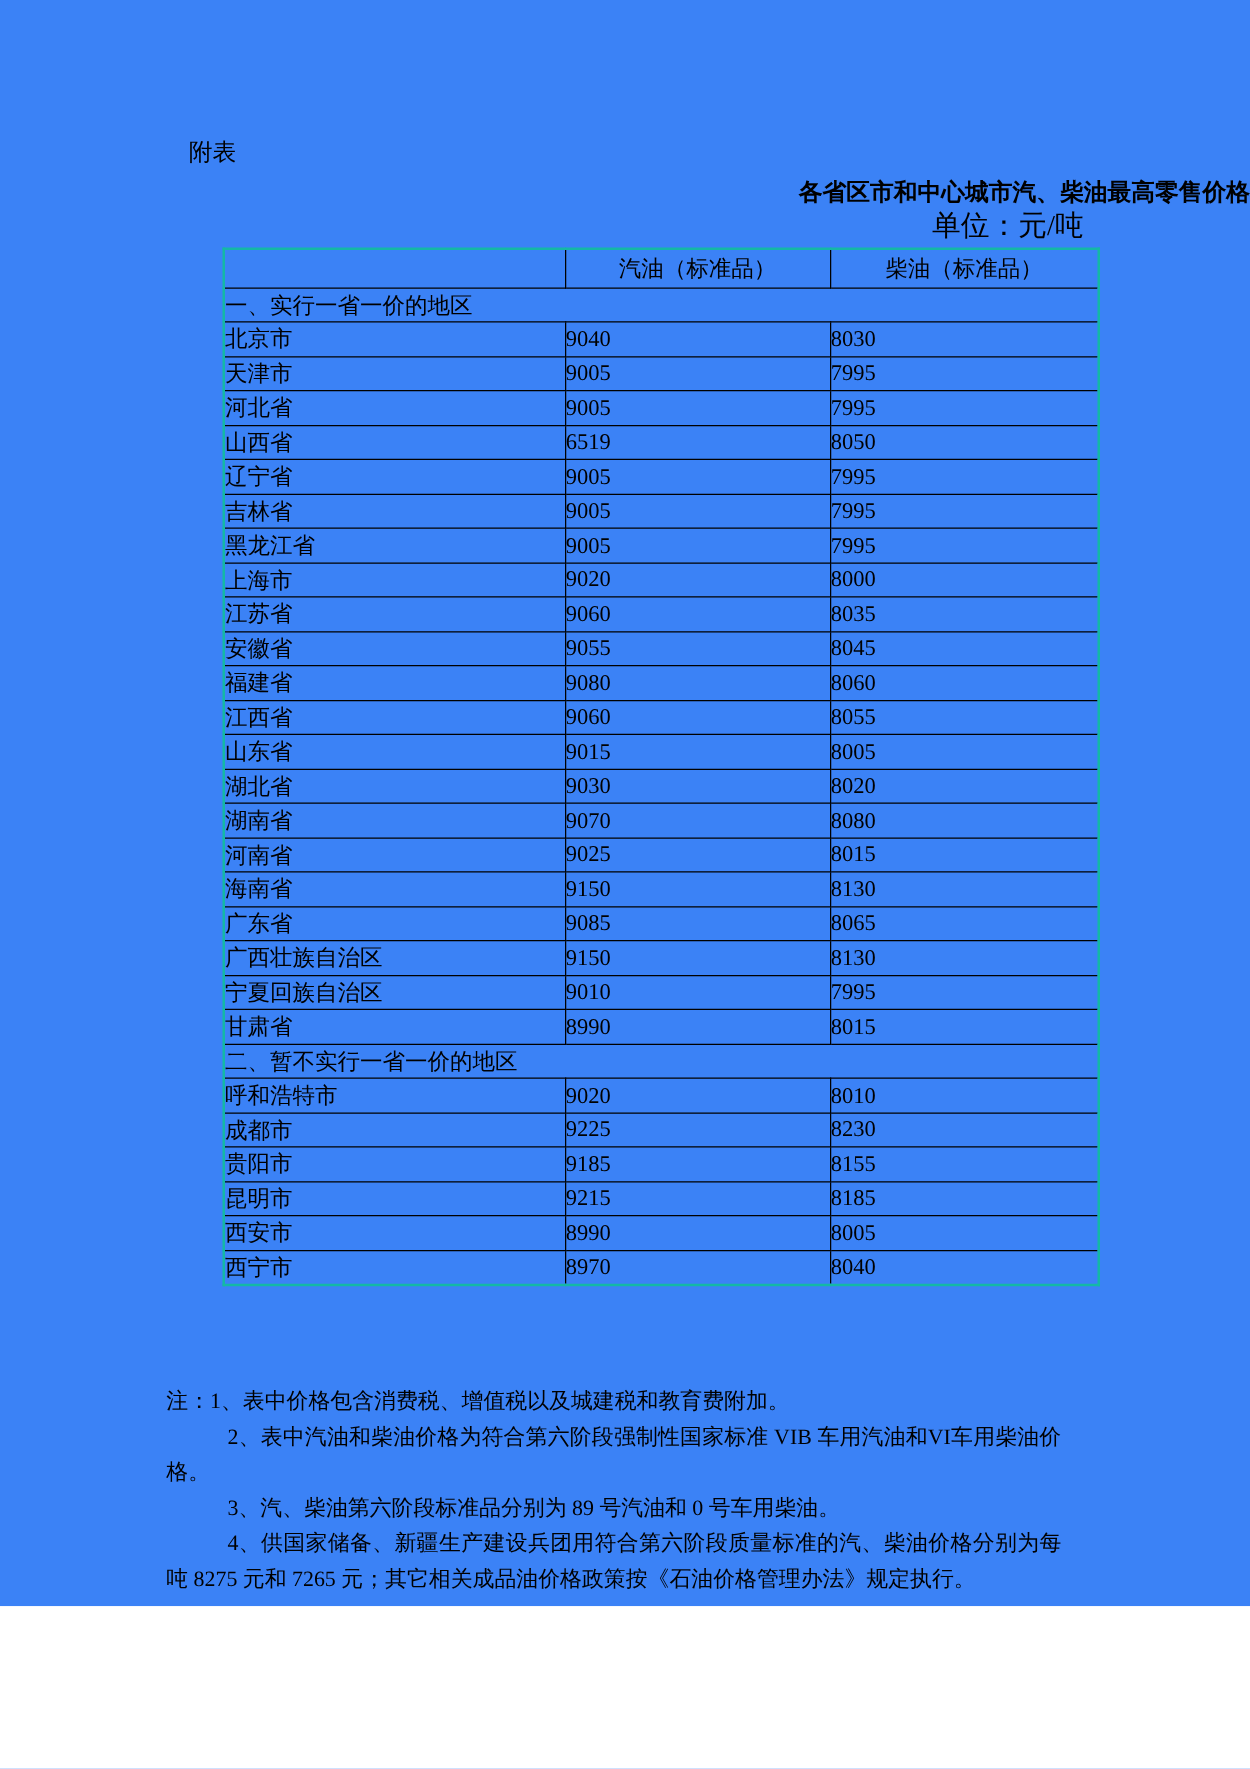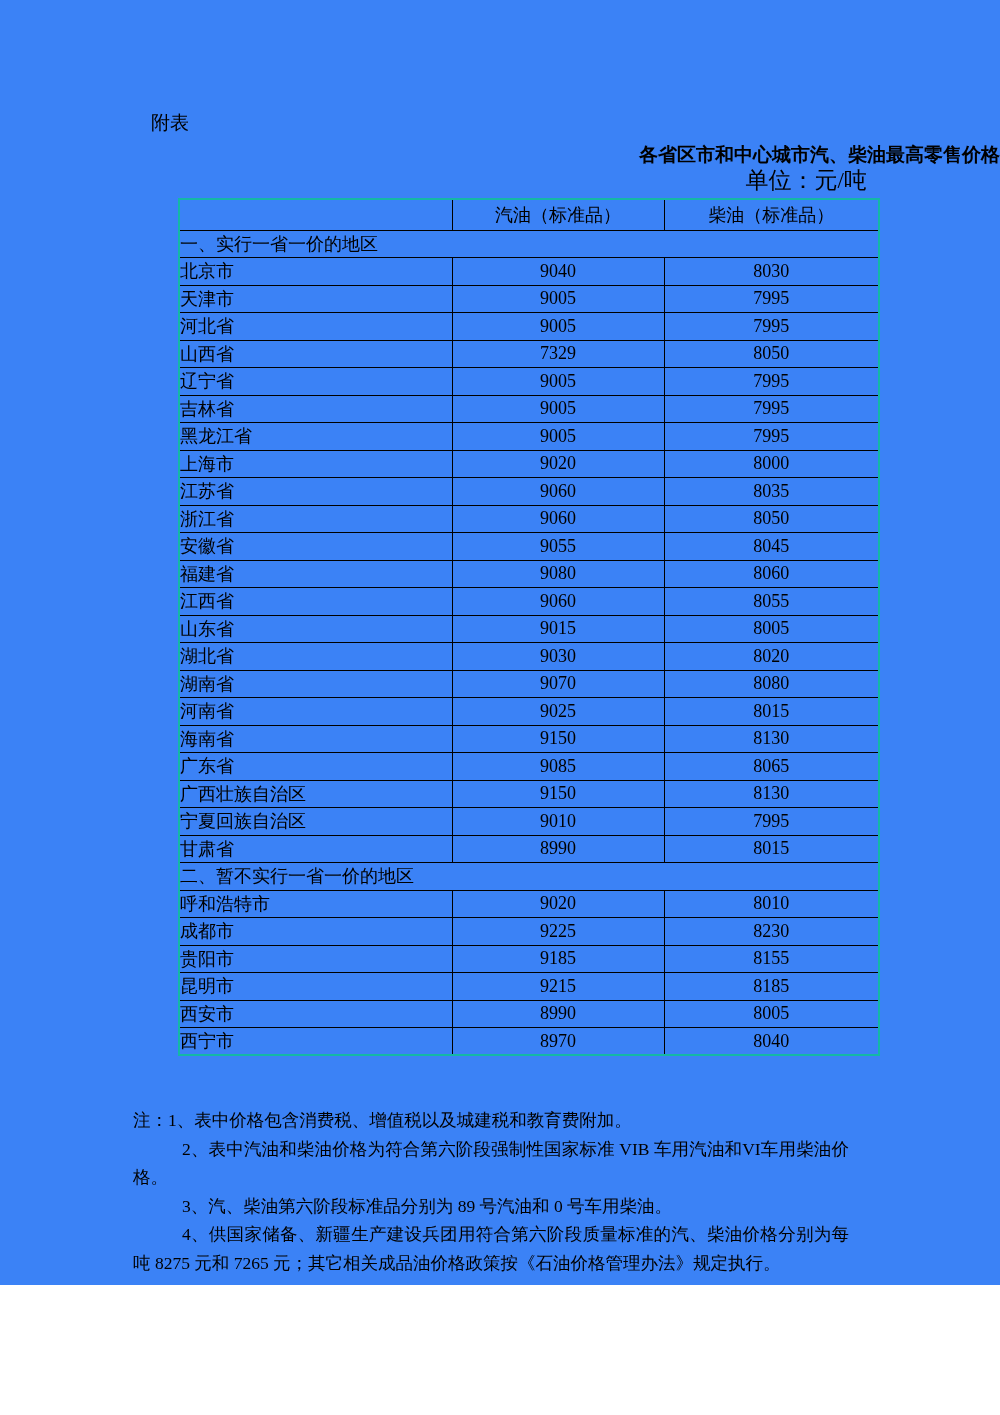--- a/index.html
+++ b/index.html
@@ -71,21 +71,21 @@
   th.col-head { text-align: center; }
   td.section-cell {
     text-align: left;
     padding-left: 2px;
   }
   td.region-cell {
     text-align: left;
     padding-left: 53px;
     font-family: Liberation Mono, monospace;
   }
-  td.num-cell { text-align: center; }
+  td.num-cell { }
   .notes {
     position: absolute;
     left: 133px;
     top: 1106px;
     width: 716px;
     font-size: 17.5px;
     line-height: 28.6px;
   }
   .notes p {
     margin: 0;
@@ -131,21 +131,21 @@
           <td class="num-cell">9005</td>
           <td class="num-cell">7995</td>
         </tr>
         <tr class="data-row">
           <td class="region-cell">河北省</td>
           <td class="num-cell">9005</td>
           <td class="num-cell">7995</td>
         </tr>
         <tr class="data-row">
           <td class="region-cell">山西省</td>
-          <td class="num-cell">7329</td>
+          <td class="num-cell">6519</td>
           <td class="num-cell">8050</td>
         </tr>
         <tr class="data-row">
           <td class="region-cell">辽宁省</td>
           <td class="num-cell">9005</td>
           <td class="num-cell">7995</td>
         </tr>
         <tr class="data-row">
           <td class="region-cell">吉林省</td>
           <td class="num-cell">9005</td>
@@ -158,25 +158,20 @@
         </tr>
         <tr class="data-row">
           <td class="region-cell">上海市</td>
           <td class="num-cell">9020</td>
           <td class="num-cell">8000</td>
         </tr>
         <tr class="data-row">
           <td class="region-cell">江苏省</td>
           <td class="num-cell">9060</td>
           <td class="num-cell">8035</td>
-        </tr>
-        <tr class="data-row">
-          <td class="region-cell">浙江省</td>
-          <td class="num-cell">9060</td>
-          <td class="num-cell">8050</td>
         </tr>
         <tr class="data-row">
           <td class="region-cell">安徽省</td>
           <td class="num-cell">9055</td>
           <td class="num-cell">8045</td>
         </tr>
         <tr class="data-row">
           <td class="region-cell">福建省</td>
           <td class="num-cell">9080</td>
           <td class="num-cell">8060</td>

